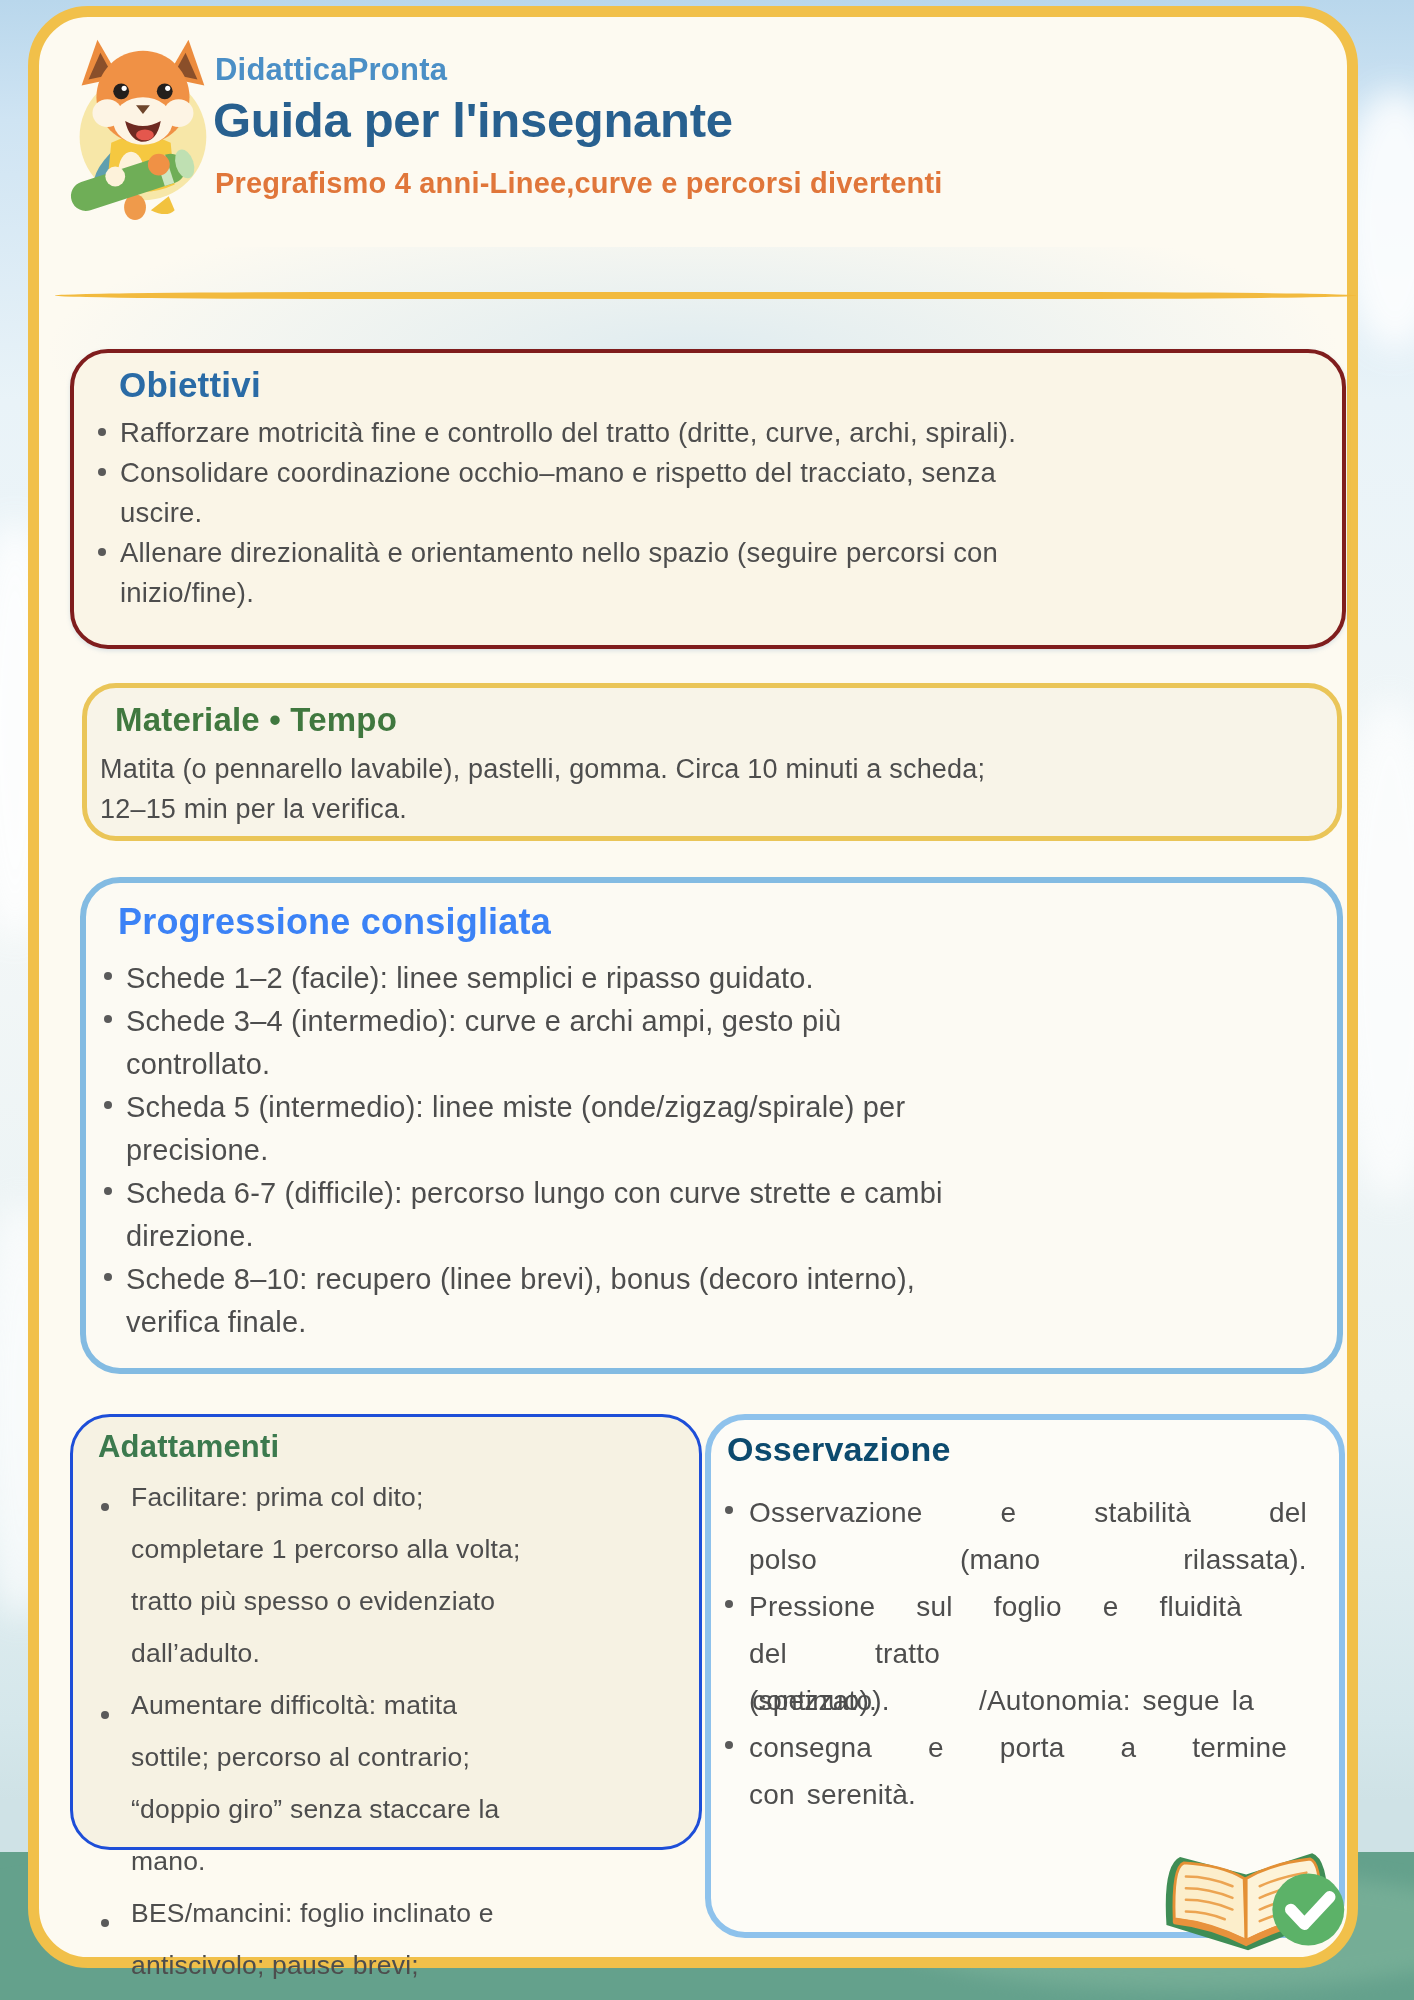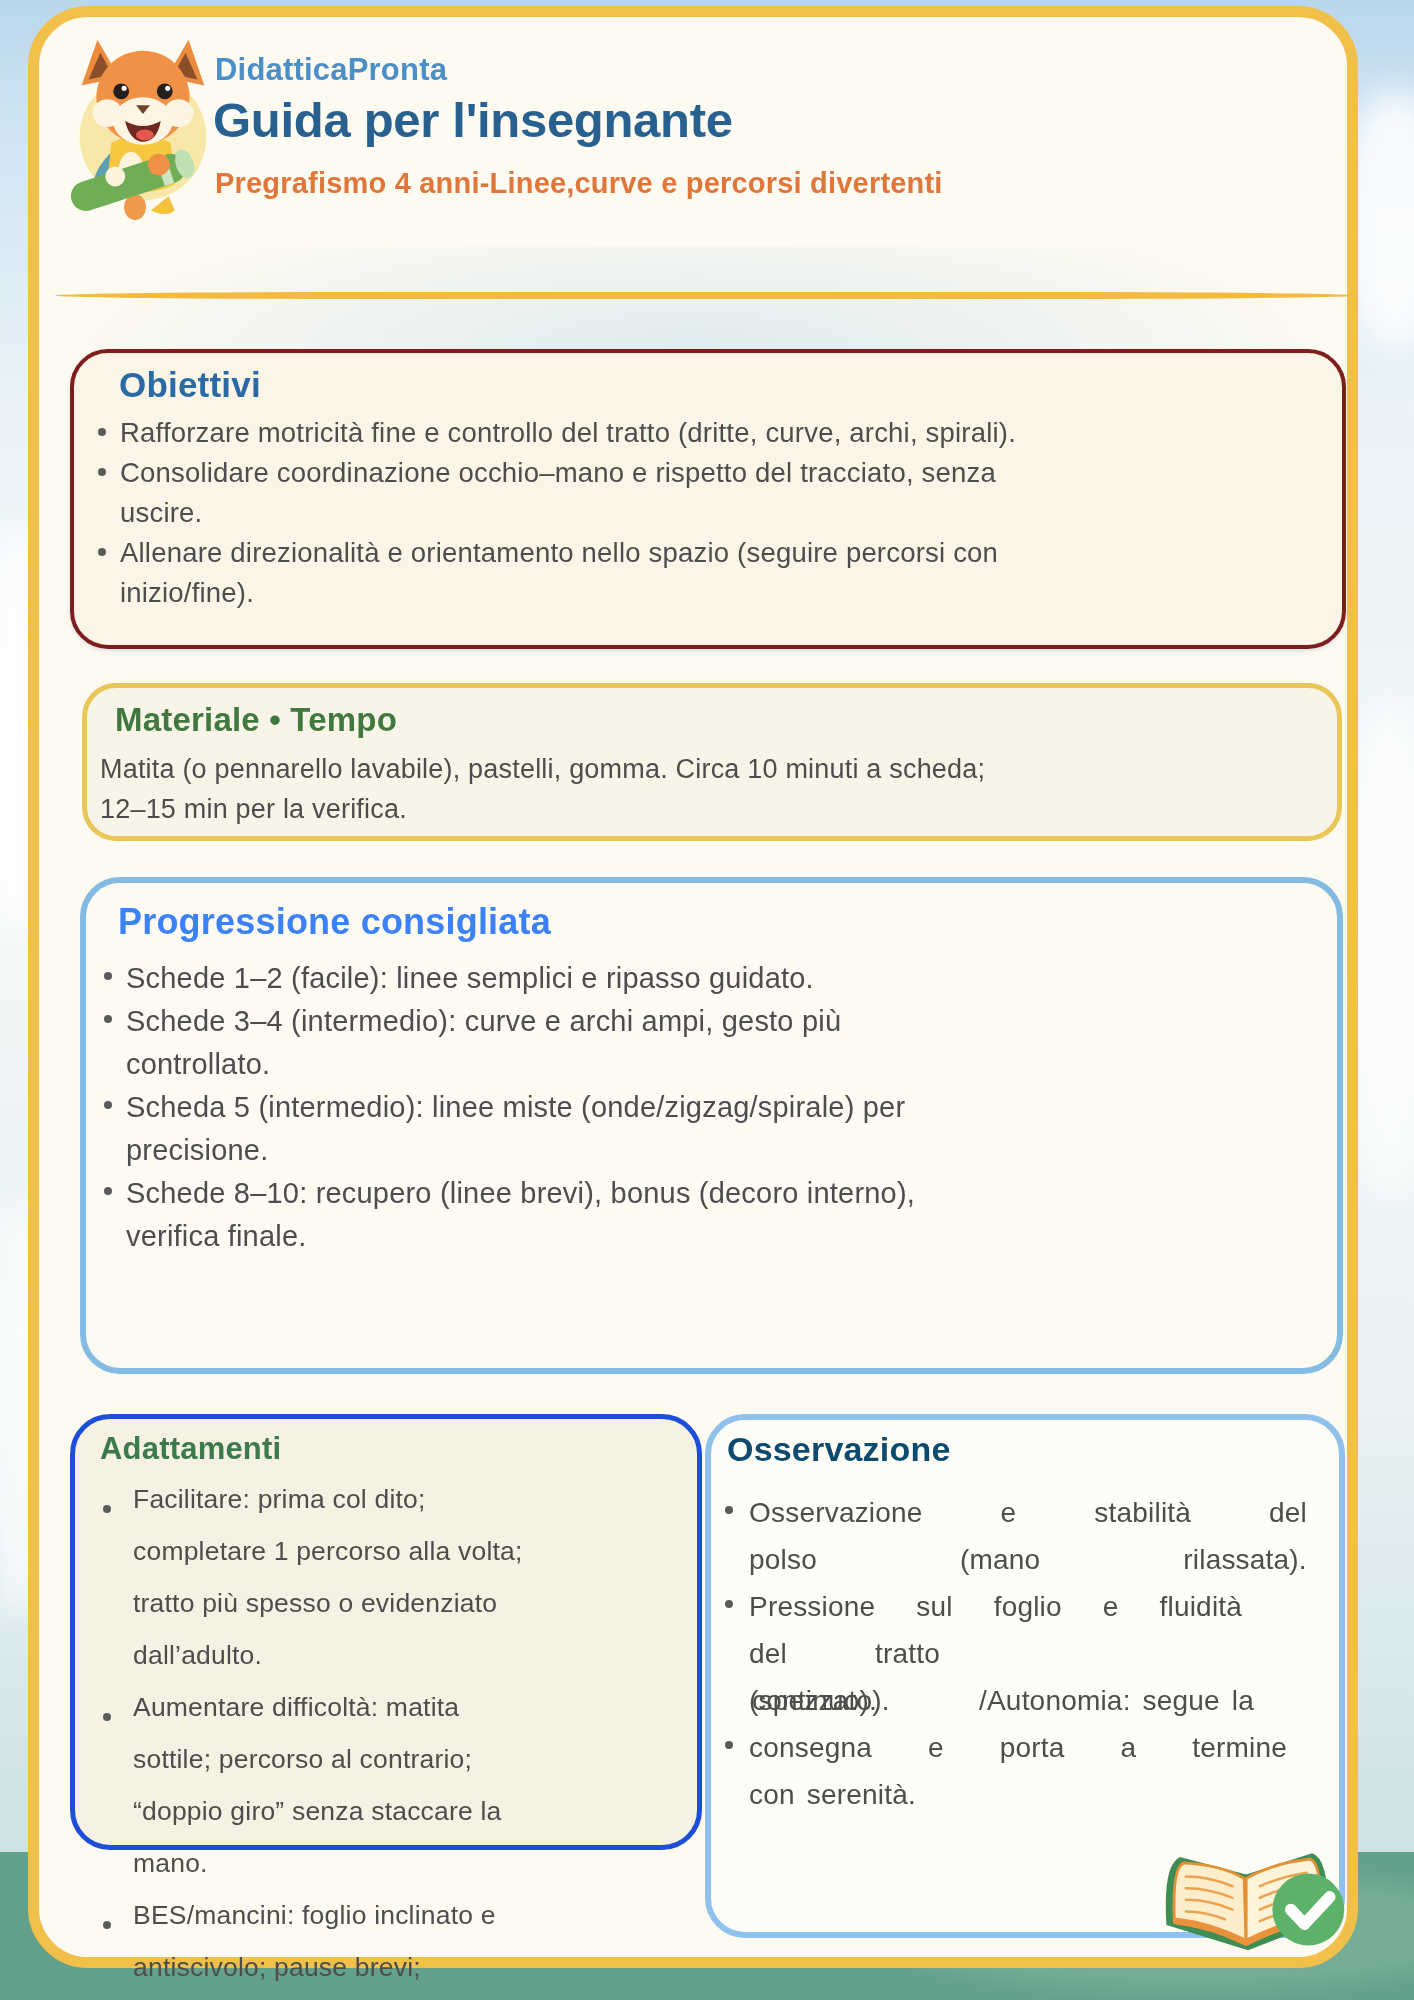--- a/index.html
+++ b/index.html
@@ -55,21 +55,21 @@
     white-space:pre-line; letter-spacing:.2px; }
 
   .box-progressione { left:80px; top:877px; width:1263px; height:497px;
     border:6px solid #83bbe2; border-radius:40px; background:#fcfaf3; }
   .box-progressione h2 { margin:18px 0 0 32px; font-size:36px; color:#3b82f6; }
   .box-progressione ul { margin-top:14px; padding-left:12px; }
   .box-progressione li { padding-left:28px; font-size:29px; line-height:43px; }
   .box-progressione .dot { left:6px; top:15px; }
 
   .box-adattamenti { left:70px; top:1414px; width:632px; height:436px;
-    border:5px solid #1d4ed8; border-radius:40px; background:#f6f2e3; }
+    border:3px solid #1d4ed8; border-radius:40px; background:#f6f2e3; }
   .box-adattamenti h2 { margin:12px 0 0 25px; font-size:31px; color:#3c7a4e; }
   .box-adattamenti ul { margin-top:6px; padding-left:28px; }
   .box-adattamenti li { padding-left:30px; font-size:26.5px; line-height:52px; }
   .box-adattamenti .dot { left:0; top:32px; }
 
   .box-osservazione { left:705px; top:1414px; width:640px; height:524px;
     border:6px solid #8ec2ec; border-radius:40px; background:#fdfcf7; }
   .box-osservazione h2 { margin:10px 0 0 16px; font-size:34px; color:#0c4a6e; }
   .box-osservazione ul { margin-top:20px; padding-left:14px; }
   .box-osservazione li { padding-left:24px; padding-right:14px; font-size:28px; line-height:47px; }
@@ -172,20 +172,25 @@
         <span class="li-text">Schede 3–4 (intermedio): curve e archi ampi, gesto più
 controllato.</span>
       </li>
     <li>
         <span class="dot"></span>
         <span class="li-text">Scheda 5 (intermedio): linee miste (onde/zigzag/spirale) per
 precisione.</span>
       </li>
     <li>
         <span class="dot"></span>
+        <span class="li-text">Scheda 6-7 (difficile): percorso lungo con curve strette e cambi
+direzione.</span>
+      </li>
+    <li>
+        <span class="dot"></span>
         <span class="li-text">Schede 8–10: recupero (linee brevi), bonus (decoro interno),
 verifica finale.</span>
       </li>
   </ul>
 </section>
 
 <section class="box box-adattamenti">
   <h2>Adattamenti</h2>
   <ul>
     <li>

